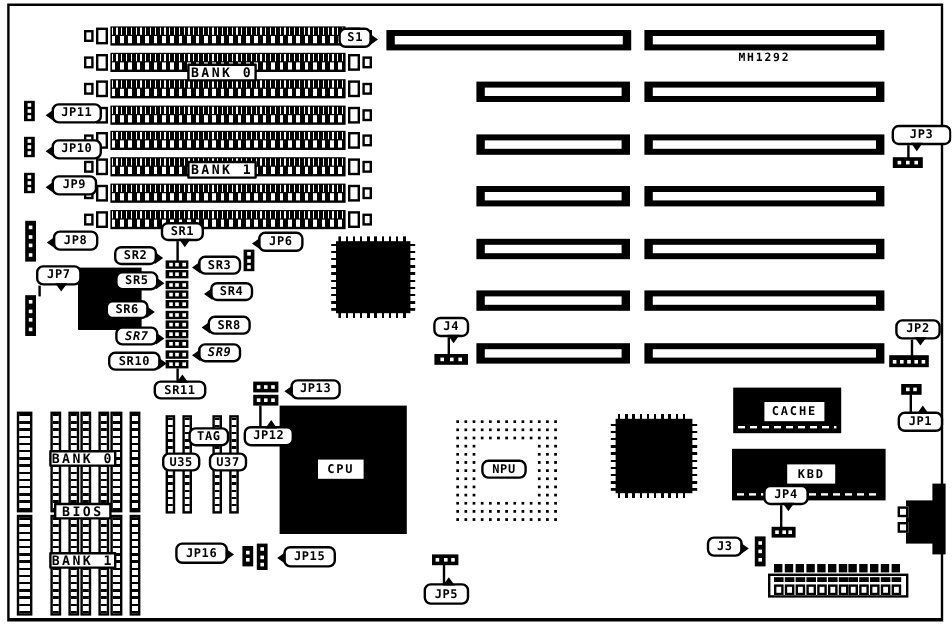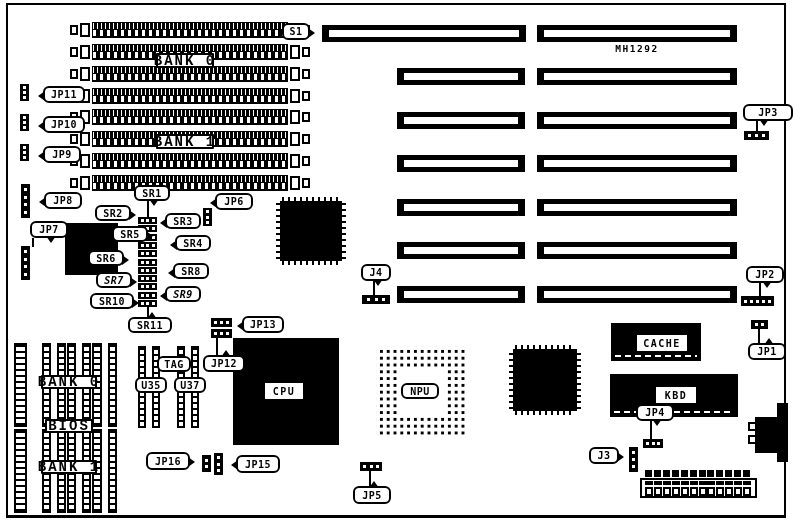--- a/index.html
+++ b/index.html
@@ -5,21 +5,21 @@
   html,body{margin:0;padding:0;background:#fff;}
   #board{position:relative;width:793px;height:527px;background:#ffffff;overflow:hidden;
          font-family:"DejaVu Sans Mono",monospace;}
   .abs{position:absolute;box-sizing:border-box;}
   .border-rect{border:2px solid #000;border-bottom-width:3px;background:transparent;}
   .solid{background:#000;}
   .label{position:absolute;box-sizing:border-box;background:#fff;border:2px solid #000;
          border-radius:6px;display:flex;align-items:center;justify-content:center;
          font-weight:bold;font-size:10px;color:#000;white-space:nowrap;z-index:6;
          letter-spacing:0.5px;}
-  .label.sq{border-radius:1px;letter-spacing:2px;font-size:14px;font-family:Liberation Mono, monospace;}
+  .label.sq{border-radius:1px;letter-spacing:2px;font-size:11px;}
   .label.plain{border:none;border-radius:0;letter-spacing:1.5px;}
   .label.text{border:none;background:transparent;border-radius:0;letter-spacing:1.5px;font-size:9.5px;}
   .tail{position:absolute;width:0;height:0;border:5px solid transparent;z-index:6;}
   .tail.l{border-right:7px solid #000;}
   .tail.r{border-left:7px solid #000;}
   .tail.d{border-top:7px solid #000;}
   .tail.u{border-bottom:7px solid #000;}
   .isa{background:#000;}
   .isa .inner{position:absolute;left:7px;right:7px;top:5px;bottom:5px;background:#fff;}
   .simm-body{background:#000;padding:1px;}
@@ -425,21 +425,21 @@
     <div class="label sq" style="left: 156px; top: 53px; width: 58px; height: 15px;">BANK 0</div>
     <div class="label sq" style="left: 156px; top: 134px; width: 58px; height: 15px;">BANK 1</div>
     <div class="label" style="left: 43px; top: 86px; width: 42px; height: 17px;">JP11<div class="tail l" style="right: 100%; top: 3px;"></div></div>
     <div class="label" style="left: 43px; top: 116px; width: 42px; height: 17px;">JP10<div class="tail l" style="right: 100%; top: 3px;"></div></div>
     <div class="label" style="left: 43px; top: 146px; width: 38px; height: 17px;">JP9<div class="tail l" style="right: 100%; top: 3px;"></div></div>
     <div class="label" style="left: 44px; top: 192px; width: 38px; height: 17px;">JP8<div class="tail l" style="right: 100%; top: 3px;"></div></div>
     <div class="label" style="left: 30px; top: 221px; width: 38px; height: 17px;">JP7<div class="tail d" style="top: 100%; left: 14px;"></div></div>
     <div class="label" style="left: 134px; top: 185px; width: 36px; height: 16px;">SR1<div class="tail d" style="top: 100%; left: 13px;"></div></div>
     <div class="label" style="left: 95px; top: 205px; width: 36px; height: 16px;">SR2<div class="tail r" style="left: 100%; top: 3px;"></div></div>
     <div class="label" style="left: 165px; top: 213px; width: 36px; height: 16px;">SR3<div class="tail l" style="right: 100%; top: 3px;"></div></div>
-    <div class="label" style="left: 112px; top: 226px; width: 36px; height: 16px;">SR5<div class="tail r" style="left: 100%; top: 3px;"></div></div>
+    <div class="label" style="left: 96px; top: 226px; width: 36px; height: 16px;">SR5<div class="tail r" style="left: 100%; top: 3px;"></div></div>
     <div class="label" style="left: 175px; top: 235px; width: 36px; height: 16px;">SR4<div class="tail l" style="right: 100%; top: 3px;"></div></div>
     <div class="label" style="left: 88px; top: 250px; width: 36px; height: 16px;">SR6<div class="tail r" style="left: 100%; top: 3px;"></div></div>
     <div class="label" style="left: 173px; top: 263px; width: 36px; height: 16px;">SR8<div class="tail l" style="right: 100%; top: 3px;"></div></div>
     <div class="label" style="left: 96px; top: 272px; width: 36px; height: 16px; font-style: italic;">SR7<div class="tail r" style="left: 100%; top: 3px;"></div></div>
     <div class="label" style="left: 165px; top: 286px; width: 36px; height: 16px; font-style: italic;">SR9<div class="tail l" style="right: 100%; top: 3px;"></div></div>
     <div class="label" style="left: 90px; top: 293px; width: 44px; height: 16px;">SR10<div class="tail r" style="left: 100%; top: 3px;"></div></div>
     <div class="label" style="left: 128px; top: 317px; width: 44px; height: 16px;">SR11<div class="tail u" style="bottom: 100%; left: 17px;"></div></div>
     <div class="label" style="left: 215px; top: 193px; width: 38px; height: 17px;">JP6<div class="tail l" style="right: 100%; top: 3px;"></div></div>
     <div class="label" style="left: 242px; top: 316px; width: 42px; height: 17px;">JP13<div class="tail l" style="right: 100%; top: 3px;"></div></div>
     <div class="label" style="left: 203px; top: 355px; width: 42px; height: 17px;">JP12<div class="tail u" style="bottom: 100%; left: 16px;"></div></div>

